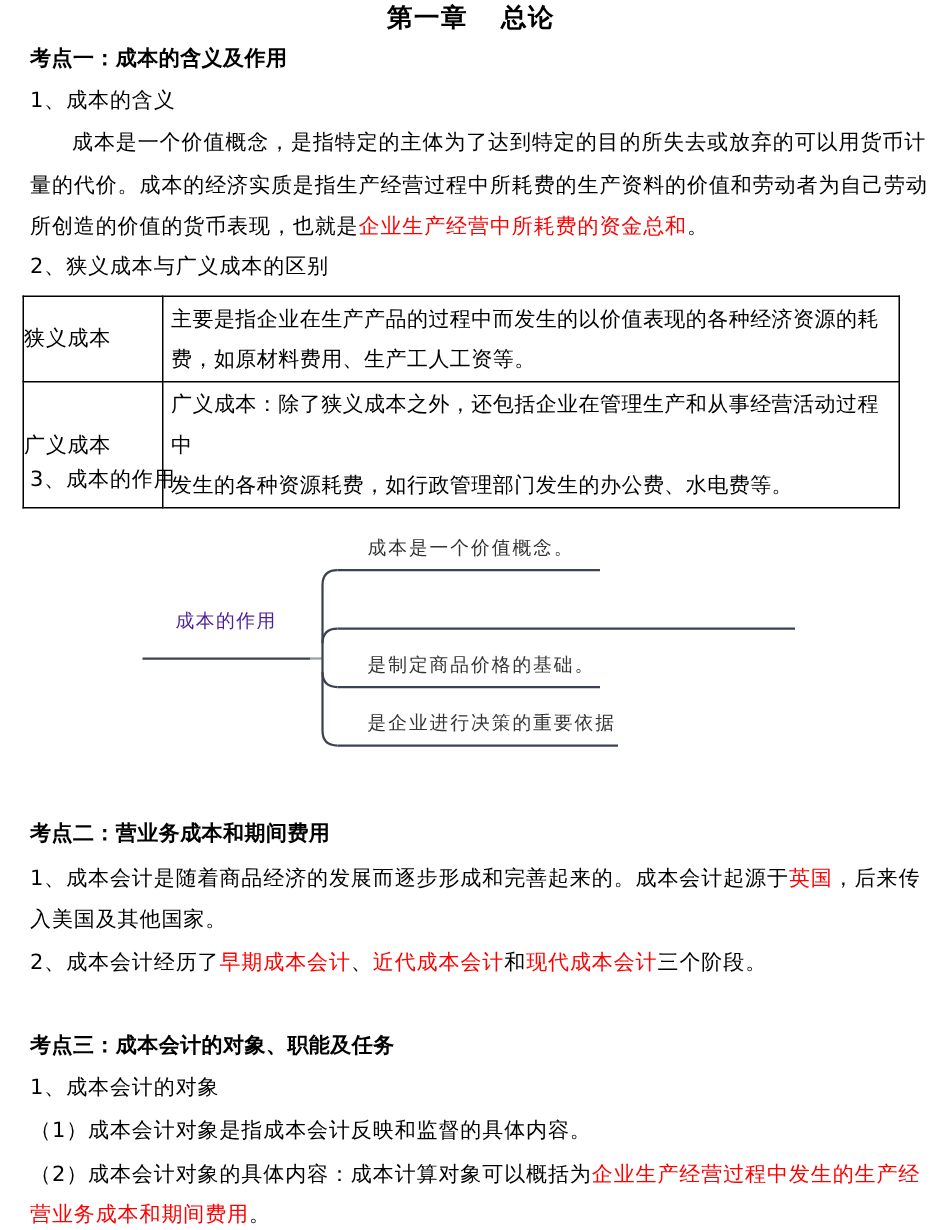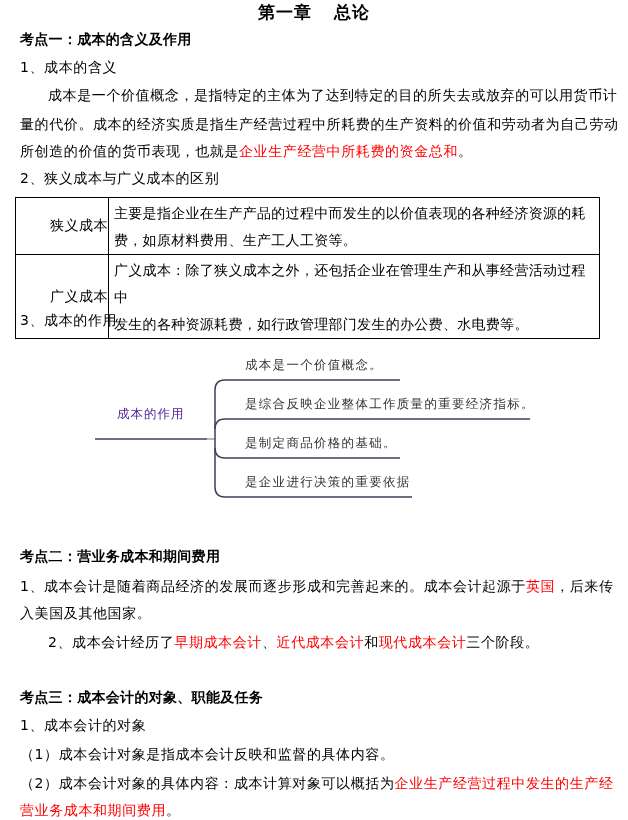--- a/index.html
+++ b/index.html
@@ -9,21 +9,21 @@
   .title { position: absolute; left: 0; width: 628px; top: 2px; text-align: center;
            font-weight: bold; font-size: 17px; line-height: 20px; letter-spacing: 1px; }
   .title .gap { display: inline-block; width: 22px; }
   .h { font-weight: bold; font-size: 14px; letter-spacing: 0.3px; }
   .red { color: #ff0000; }
   .indent { padding-left: 28px; }
 
   table.cmp { position: absolute; left: 15px; top: 197px; width: 585px; border-collapse: collapse;
               font-size: 14px; }
   table.cmp td { border: 1px solid #000; padding: 0; vertical-align: middle; }
-  table.cmp td.k { width: 92px; text-align: right; height: 56px; letter-spacing: 0.5px; }
+  table.cmp td.k { width: 92px; text-align: left; height: 56px; letter-spacing: 0.5px; }
   table.cmp td.v { padding: 2px 4px 0 5px; line-height: 27px; letter-spacing: 0.3px; }
 
   .mm { position: absolute; left: 0; top: 340px; width: 628px; height: 180px; }
   .mm svg { position: absolute; left: 0; top: 0; }
   .mm-root { position: absolute; left: 117px; top: 66px; font-size: 12.5px; color: #4c1d95; letter-spacing: 1px; }
   .mm-branch { position: absolute; left: 245px; font-size: 12.5px; color: #333; letter-spacing: 1.3px; white-space: nowrap; }
 </style>
 </head>
 <body>
 
@@ -70,29 +70,28 @@
         <path d="M215 89 Q215 79 225 79"></path>
         <path d="M215 108 Q215 118 225 118"></path>
         <line x1="225" y1="40" x2="400" y2="40"></line>
         <line x1="225" y1="79" x2="530" y2="79"></line>
         <line x1="225" y1="118" x2="400" y2="118"></line>
         <line x1="225" y1="157" x2="412" y2="157"></line>
       </g>
     </svg>
     <div class="mm-root">成本的作用</div>
     <div class="mm-branch" style="top:17px;">成本是一个价值概念。</div>
-    <div class="mm-branch" style="top:56px;">是综合反映企业整体工作质量的重要经济指标。</div>
     <div class="mm-branch" style="top:95px;">是制定商品价格的基础。</div>
     <div class="mm-branch" style="top:134px;">是企业进行决策的重要依据</div>
   </div>
 
   <div class="line h" style="top:547px;">考点二：营业务成本和期间费用</div>
   <div class="line" style="top:577px;"><span>1、成本会计是随着商品经济的发展而逐步形成和完善起来的。成本会计起源于</span><span class="red">英国</span><span>，后来传</span></div>
   <div class="line" style="top:604px;">入美国及其他国家。</div>
-  <div class="line" style="top:633px;margin-left:28px;"><span>2、成本会计经历了</span><span class="red">早期成本会计</span><span>、</span><span class="red">近代成本会计</span><span>和</span><span class="red">现代成本会计</span><span>三个阶段。</span></div>
+  <div class="line" style="top:633px;"><span>2、成本会计经历了</span><span class="red">早期成本会计</span><span>、</span><span class="red">近代成本会计</span><span>和</span><span class="red">现代成本会计</span><span>三个阶段。</span></div>
 
   <div class="line h" style="top:688px;">考点三：成本会计的对象、职能及任务</div>
   <div class="line" style="top:716px;">1、成本会计的对象</div>
   <div class="line" style="top:745px;text-align:center;">（1）成本会计对象是指成本会计反映和监督的具体内容。</div>
   <div class="line" style="top:774px;"><span>（2）成本会计对象的具体内容：成本计算对象可以概括为</span><span class="red">企业生产经营过程中发生的生产经</span></div>
   <div class="line" style="top:801px;"><span class="red">营业务成本和期间费用</span><span>。</span></div>
 
 </div>
 
 </body></html>

